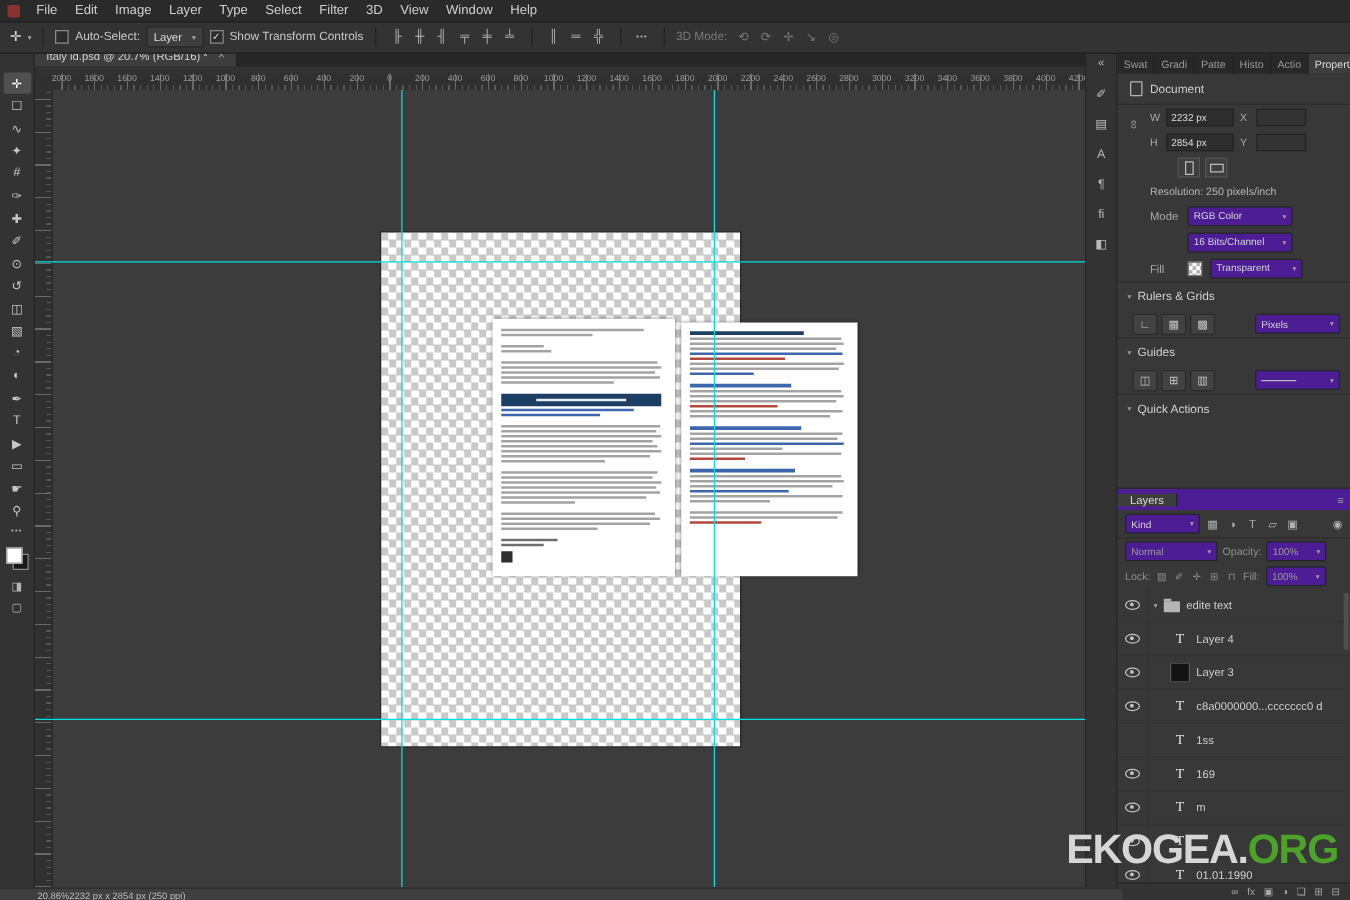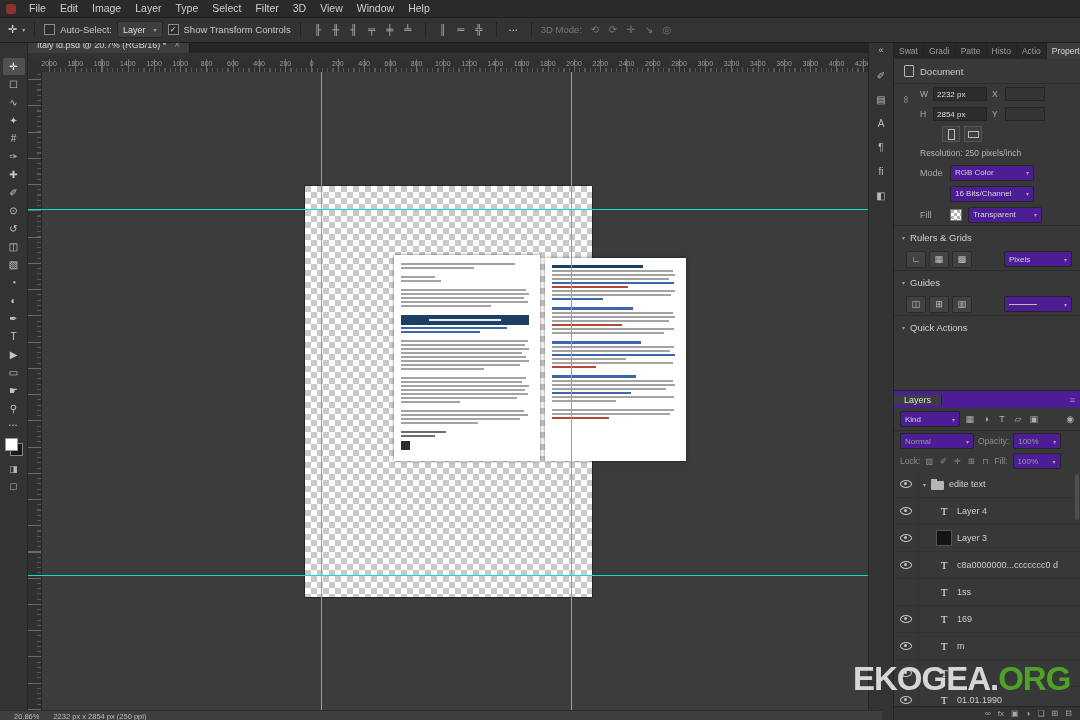--- a/index.html
+++ b/index.html
@@ -81,22 +81,22 @@
   .pl.t-h{height:3px}
   .pl.t-gap{height:3px;background:transparent !important}
   .pl.t-banner{height:10px;background:#1d3f63 !important;margin-top:3px;position:relative}
   .pl.t-banner::after{content:"";position:absolute;left:22%;top:4px;width:56%;height:2px;background:#e8eef7}
   .pl.t-logo{width:9px;height:9px;background:#2e2e2e !important;margin-top:4px}
   .guide-v{position:absolute;top:0;bottom:0;width:1px;z-index:5}
   .guide-h{position:absolute;left:0;right:0;height:1px;z-index:5}
 
   
   #statusbar{position:absolute;left:0;top:710px;width:868px;height:10px;background:#3f3f3f;
-             border-top:1px solid #2a2a2a;display:flex;align-items:center;gap:14px;
-             padding-left:14px;font-size:7.5px;color:#bdbdbd;z-index:6}
+             border-top:1px solid #2a2a2a;display:flex;align-items:center;
+             padding-left:30px;font-size:7.5px;color:#bdbdbd;z-index:6}
 
   
   #dock{position:absolute;left:868px;top:42px;width:26px;height:678px;background:#333333;
         border-left:1px solid #262626;border-right:1px solid #232323;box-sizing:border-box;
         display:flex;flex-direction:column;align-items:center;padding-top:3px}
   .dock-collapse{color:#bbbbbb;font-size:9px;margin-bottom:8px}
   .dock-icons{display:flex;flex-direction:column;align-items:center}
   .dock-icon{width:20px;height:20px;margin:2px 0;color:#b8b8b8;font-size:10px;display:flex;
              align-items:center;justify-content:center}
 

